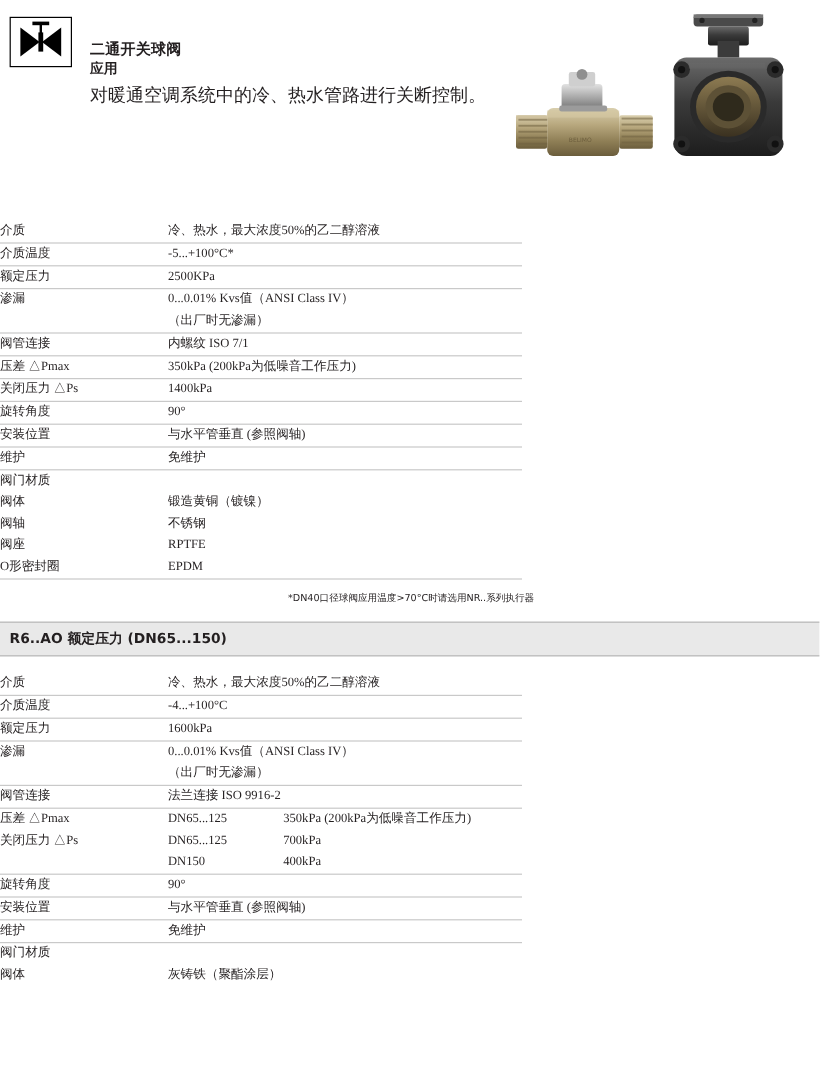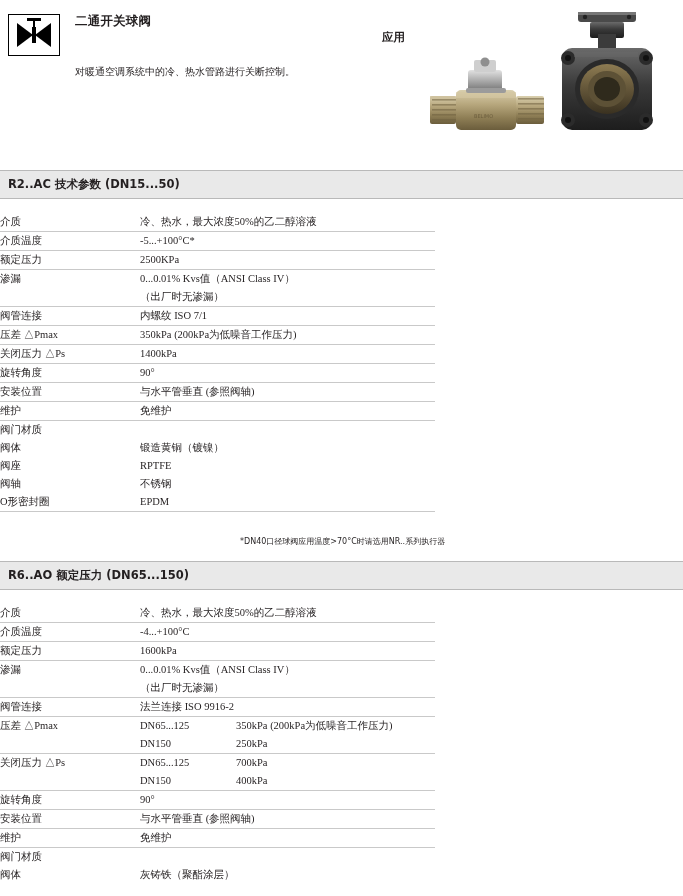--- a/index.html
+++ b/index.html
@@ -21,21 +21,21 @@
   .logo-box {
     position: absolute;
     left: 8px; top: 14px;
     width: 52px; height: 42px;
     border: 1px solid #000;
     background: #fff;
   }
   .logo-box svg { display:block; }
   .head-text {
     position: absolute;
-    left: 75px; top: 12px;
+    left: 75px; top: 32px;
     width: 330px;
   }
   .title1 {
     font-size: 12.5px;
     font-weight: bold;
     line-height: 17px;
     letter-spacing: .2px;
   }
   .title2 {
     font-size: 12.5px;
@@ -46,25 +46,24 @@
   .subtitle {
     font-size: 11.5px;
     font-weight: bold;
     line-height: 17px;
     margin-bottom: 16px;
   }
   .apply-label {
     font-size: 11.5px;
     font-weight: bold;
     line-height: 16px;
-    margin-bottom: 19px;
-    text-align: right;
+    margin-bottom: 6px;
   }
   .apply-text {
-    font-size: 10px;
+    font-size: 15px;
     line-height: 16px;
     color: #231f20;
   }
   .product-img {
     position: absolute;
     right: 6px; top: 4px;
     width: 255px; height: 160px;
   }
 
   
@@ -96,21 +95,21 @@
     border-bottom: 1px solid #c9c9c9;
   }
   td.k { width: 140px; padding-right: 6px; }
   td.v { width: 295px; }
   .sub-a { display:inline-block; width: 96px; }
   .footnote {
     padding-left: 240px;
     font-size: 8px;
     line-height: 11px;
     color: #231f20;
-    margin-top: 24px;
+    margin-top: 10px;
   }
 </style>
 </head>
 <body>
 
 <div class="page">
 
   <div class="header">
 
     <div class="logo-box">
@@ -202,21 +201,20 @@
         <ellipse cx="185" cy="85" rx="32" ry="30" fill="#2a2a2a"></ellipse>
         <ellipse cx="185" cy="85" rx="27" ry="25" fill="url(#bore)"></ellipse>
         <ellipse cx="185" cy="85" rx="19" ry="18" fill="#5d5136"></ellipse>
         <ellipse cx="185" cy="85" rx="13" ry="12" fill="#2f2a1c"></ellipse>
 
         <path d="M152 48 h64 v5 h-64 z" fill="#6e6e6e" opacity=".35"></path>
       </g>
     </svg>
   </div>
 
-  <div class="section-bar">R2..AC 技术参数 (DN15...50)</div>
   <div class="section-spacer"></div>
 
   <div class="spec-wrap">
     <table class="spec">
       <tbody>
           <tr class="bord">
             <td class="k">介质</td>
             <td class="v">冷、热水，最大浓度50%的乙二醇溶液</td>
           </tr>
           <tr class="bord">
@@ -261,26 +259,26 @@
           </tr>
           <tr>
             <td class="k">阀门材质</td>
             <td class="v"></td>
           </tr>
           <tr>
             <td class="k">阀体</td>
             <td class="v">锻造黄铜（镀镍）</td>
           </tr>
           <tr>
+            <td class="k">阀轴</td>
+            <td class="v">不锈钢</td>
+          </tr>
+          <tr>
             <td class="k">阀座</td>
             <td class="v">RPTFE</td>
-          </tr>
-          <tr>
-            <td class="k">阀轴</td>
-            <td class="v">不锈钢</td>
           </tr>
           <tr class="bord">
             <td class="k">O形密封圈</td>
             <td class="v">EPDM</td>
           </tr>
         </tbody>
     </table>
   </div>
 
   <div class="footnote">
@@ -316,24 +314,20 @@
             <td class="v">（出厂时无渗漏）</td>
           </tr>
           <tr class="bord">
             <td class="k">阀管连接</td>
             <td class="v">法兰连接  ISO 9916-2</td>
           </tr>
           <tr>
             <td class="k">压差 △Pmax</td>
             <td class="v"><span class="sub-a">DN65...125</span><span>350kPa (200kPa为低噪音工作压力)</span></td>
           </tr>
-          <tr class="bord">
-            <td class="k"></td>
-            <td class="v"><span class="sub-a">DN150</span><span>250kPa</span></td>
-          </tr>
           <tr>
             <td class="k">关闭压力 △Ps</td>
             <td class="v"><span class="sub-a">DN65...125</span><span>700kPa</span></td>
           </tr>
           <tr class="bord">
             <td class="k"></td>
             <td class="v"><span class="sub-a">DN150</span><span>400kPa</span></td>
           </tr>
           <tr class="bord">
             <td class="k">旋转角度</td>

